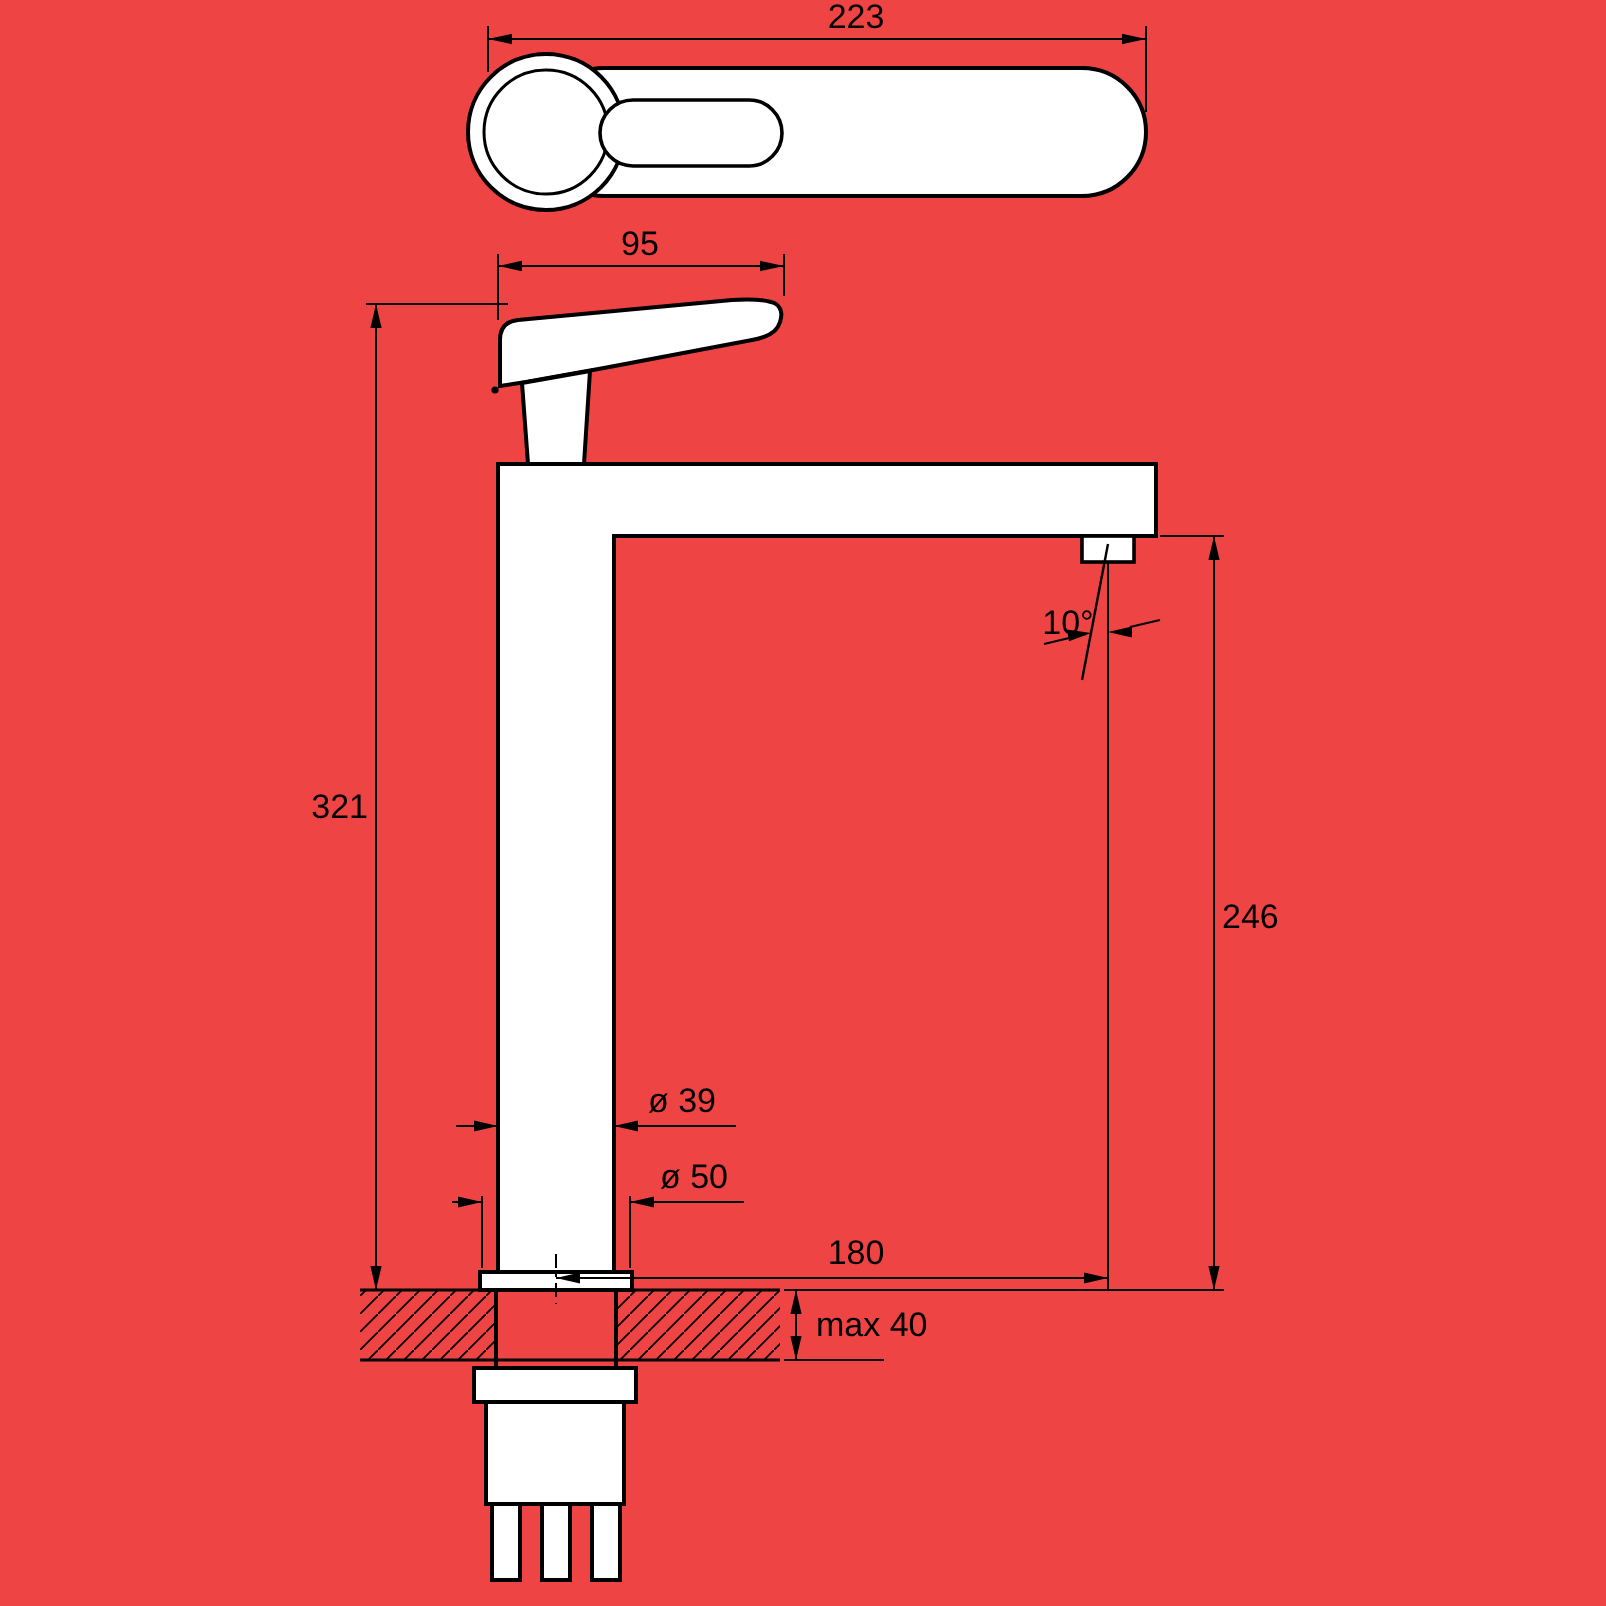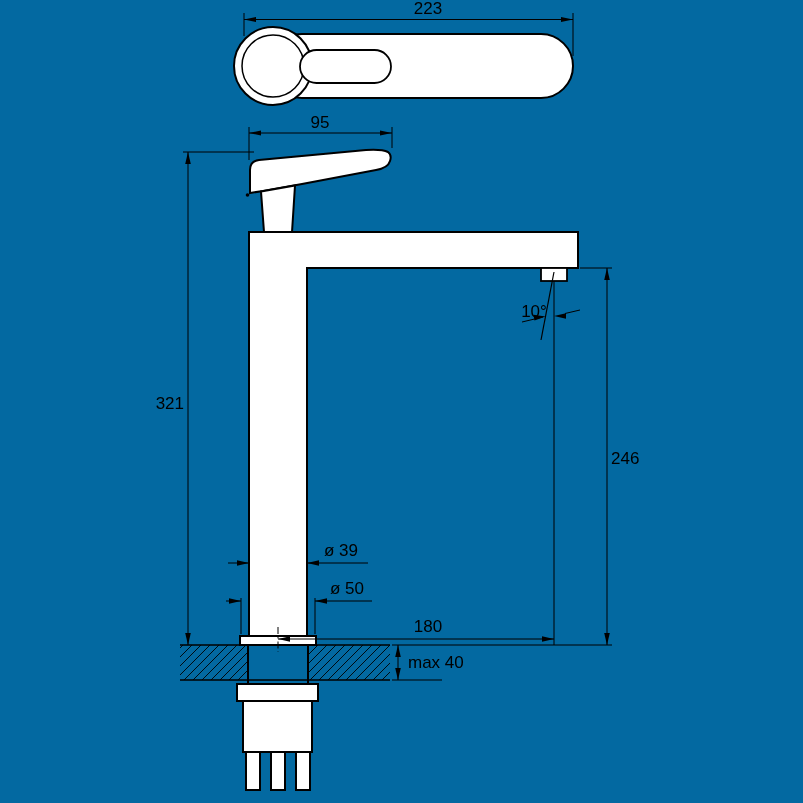--- a/index.html
+++ b/index.html
@@ -3,21 +3,21 @@
 <meta charset="utf-8">
 <style>
   html, body {
     margin: 0;
     padding: 0;
     background: #ffffff;
   }
   .page {
     width: 803px;
     height: 803px;
-    background: #0369a1;
+    background: #ef4444;
     position: relative;
     font-family: "Liberation Sans", sans-serif;
   }
   svg text {
     font-family: "Liberation Sans", sans-serif;
     font-size: 17px;
     fill: #000000;
   }
   .outline { fill: #ffffff; stroke: #000000; stroke-width: 2; }
   .outline-thin { fill: #ffffff; stroke: #000000; stroke-width: 1.8; }

